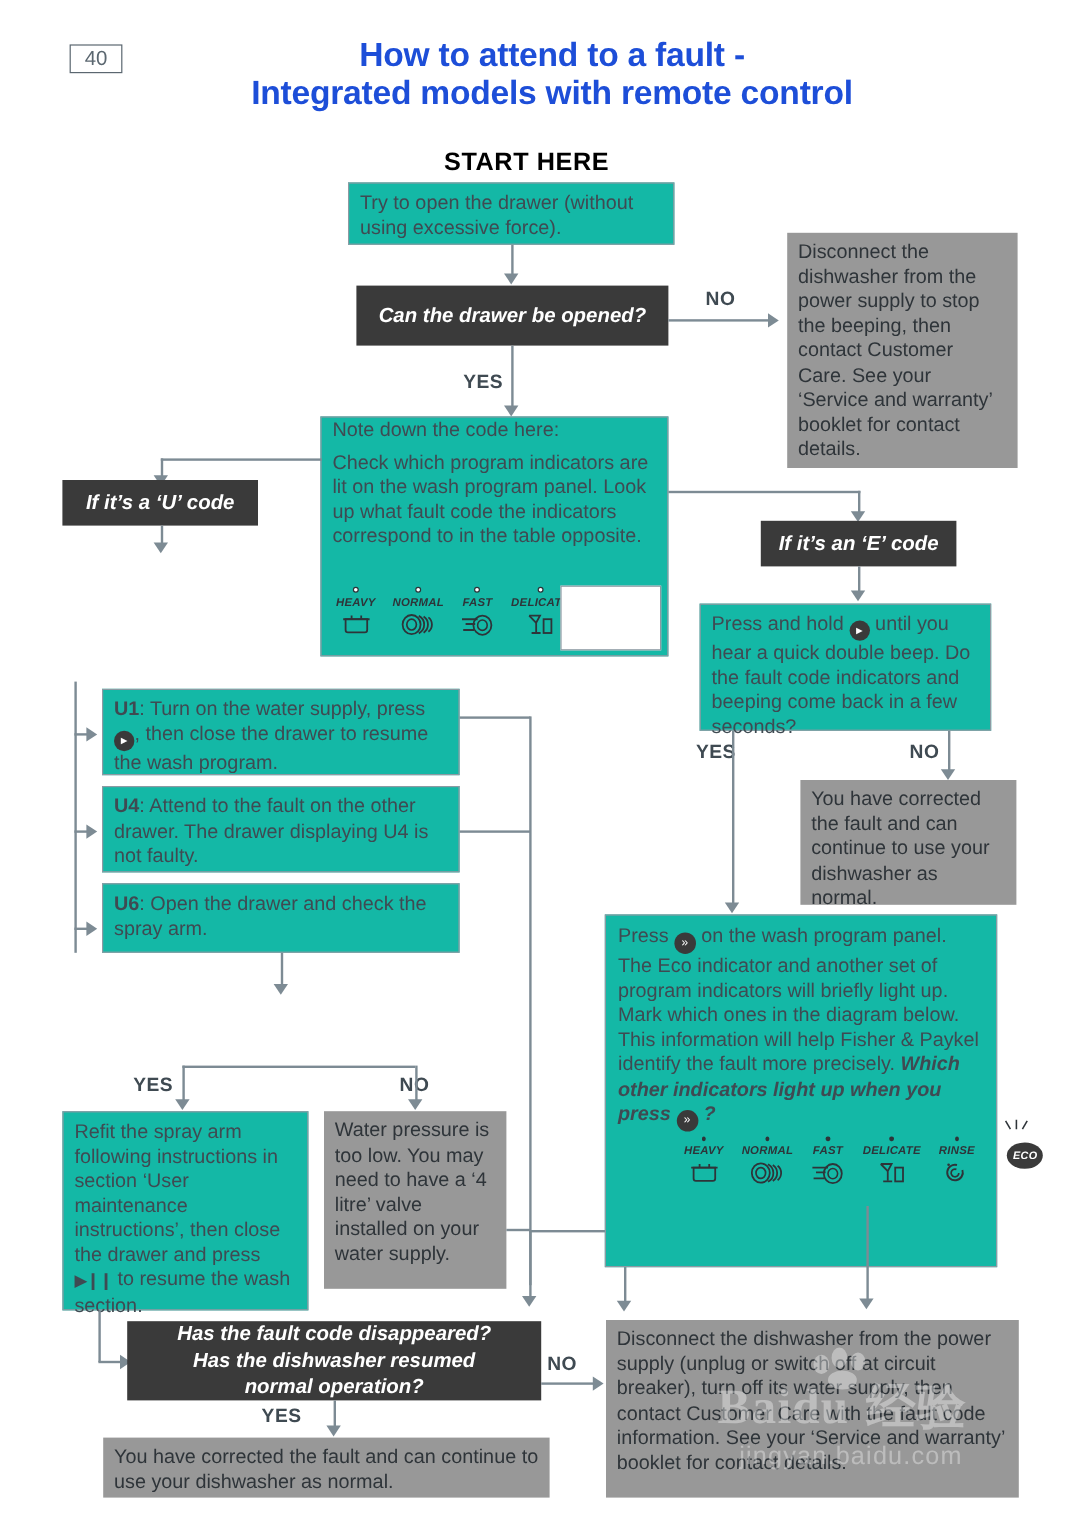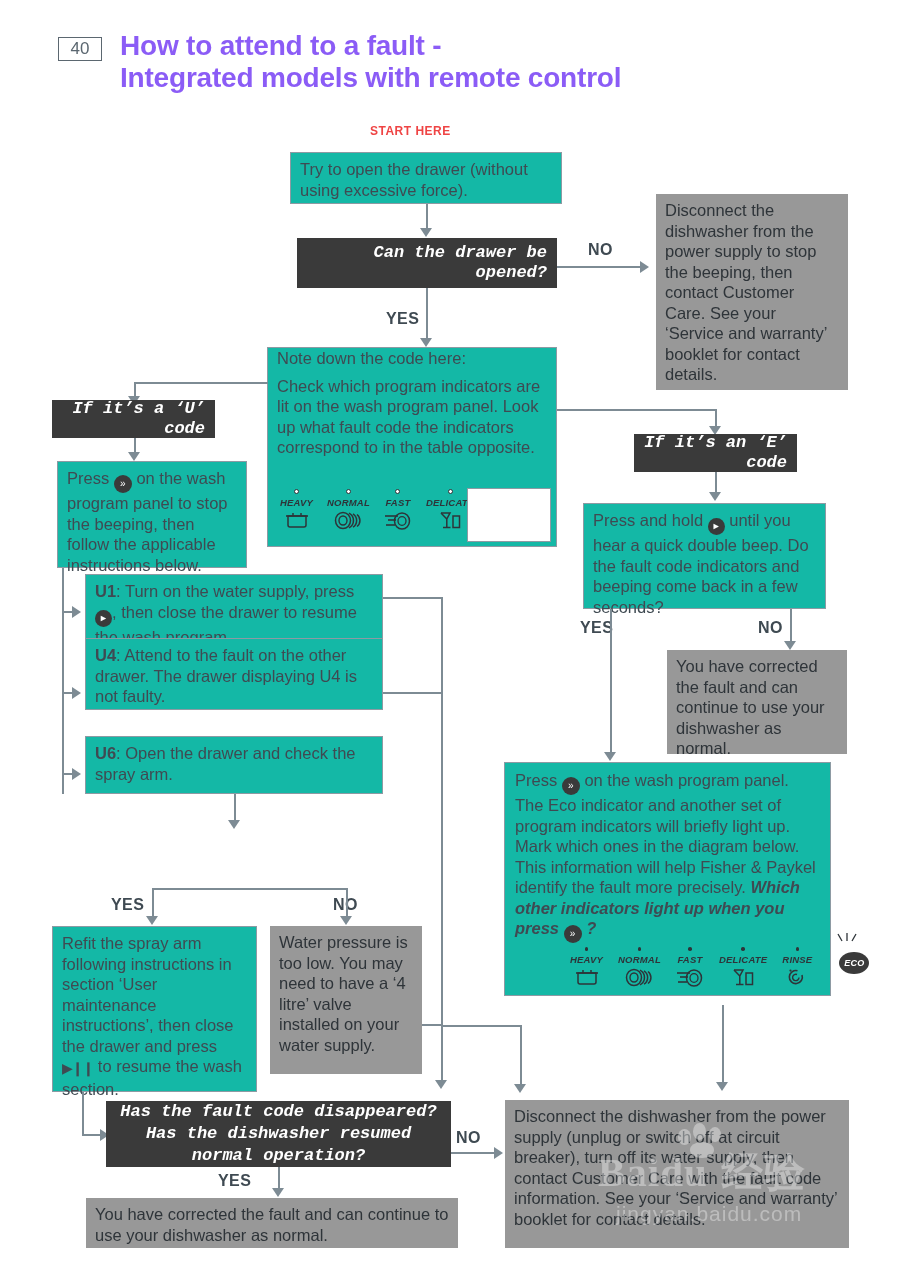--- a/index.html
+++ b/index.html
@@ -11,35 +11,36 @@
   .page{position:absolute;inset:0;width:902px;height:1280px;}
 
   
   .pagenum{
     position:absolute;left:58px;top:37px;width:44px;height:24px;
     border:1.5px solid #5b6770;box-sizing:border-box;
     display:flex;align-items:center;justify-content:center;
     font-size:17px;color:#5b6770;font-weight:400;
   }
   .title{
-    position:absolute;left:120px;top:30px;width:720px;
-    font-size:28px;line-height:32px;font-weight:bold;color:#8b5cf6;
+    position:absolute;left:100px;top:30px;width:720px;
+    font-size:28px;line-height:32px;font-weight:bold;color:#1d4ed8;
     letter-spacing:-0.2px;
+    text-align:center;
   }
 
   
   .node{position:absolute;box-sizing:border-box;}
   .n-white{background:#14b8a6;border:1.4px solid #8d9aa3;color:#3f4a52;}
   .n-gray{background:#989898;border:none;color:#2e3439;}
   .n-dark{background:#3a3a3a;border:none;color:#ffffff;font-style:italic;font-weight:bold;}
   .n-txt{font-size:16.5px;line-height:20.5px;padding:6px 9px;}
   .n-dark.n-txt{padding:9px 10px;font-size:17px;}
-  .ctr{display:flex;align-items:center;justify-content:center;text-align:right;font-family:Liberation Mono, monospace;}
+  .ctr{display:flex;align-items:center;justify-content:center;text-align:center;}
   .lbl{position:absolute;font-size:16px;font-weight:bold;color:#3f4a52;letter-spacing:0.4px;}
-  .starthere{position:absolute;font-size:12px;font-weight:bold;color:#ef4444;letter-spacing:0.5px;}
+  .starthere{position:absolute;font-size:21px;font-weight:bold;color:#000000;letter-spacing:0.5px;}
 
   b.code{font-weight:bold;}
   i.em{font-style:italic;font-weight:bold;}
 
   
   .ln{position:absolute;background:#7d8b94;}
   .lnv{width:1.6px;}
   .lnh{height:1.6px;}
   .arrow{position:absolute;width:0;height:0;}
   .ar-down{border-left:6px solid transparent;border-right:6px solid transparent;border-top:9px solid #7d8b94;}
@@ -184,38 +185,35 @@
 
   <div class="ln lnh" style="left:557px;top:409px;width:160px;"></div>
   <div class="ln lnv" style="left:715px;top:409px;height:22px;"></div>
   <div class="arrow ar-down" style="left:709px;top:426px;"></div>
 
   <div class="node n-dark n-txt ctr" style="left:52px;top:400px;width:163px;height:38px;">If it’s a ‘U’ code</div>
 
   <div class="ln lnv" style="left:134px;top:438px;height:18px;"></div>
   <div class="arrow ar-down" style="left:128px;top:452px;"></div>
 
-  <div class="node n-white" style="left:57px;top:461px;width:190px;height:107px;">
-    <div class="n-txt"><span>Press</span> <span class="btnico">»</span> <span>on the wash program panel to stop the beeping, then follow the applicable instructions below.</span></div>
-  </div>
 
   <div class="ln lnv" style="left:62px;top:568px;height:226px;"></div>
 
   <div class="ln lnh" style="left:62px;top:611px;width:14px;"></div>
   <div class="arrow ar-right" style="left:72px;top:606px;"></div>
   <div class="ln lnh" style="left:62px;top:692px;width:14px;"></div>
   <div class="arrow ar-right" style="left:72px;top:687px;"></div>
   <div class="ln lnh" style="left:62px;top:773px;width:14px;"></div>
   <div class="arrow ar-right" style="left:72px;top:768px;"></div>
 
   <div class="node n-white" style="left:85px;top:574px;width:298px;height:72px;">
     <div class="n-txt"><b class="code">U1</b><span>: Turn on the water supply, press</span> <span class="btnico sm">►</span><span>, then close the drawer to resume the wash program.</span></div>
   </div>
 
-  <div class="node n-white" style="left:85px;top:638px;width:298px;height:72px;">
+  <div class="node n-white" style="left:85px;top:655px;width:298px;height:72px;">
     <div class="n-txt"><b class="code">U4</b><span>: Attend to the fault on the other drawer. The drawer displaying U4 is not faulty.</span></div>
   </div>
 
   <div class="node n-white" style="left:85px;top:736px;width:298px;height:58px;">
     <div class="n-txt"><b class="code">U6</b><span>: Open the drawer and check the spray arm.</span></div>
   </div>
 
   <div class="ln lnh" style="left:383px;top:597px;width:59px;"></div>
   <div class="ln lnh" style="left:383px;top:692px;width:59px;"></div>
   <div class="ln lnv" style="left:441px;top:597px;height:474px;"></div>
@@ -262,21 +260,21 @@
   <div class="lbl" style="left:580px;top:619px;">YES</div>
   <div class="ln lnv" style="left:610px;top:609px;height:147px;"></div>
   <div class="arrow ar-down" style="left:604px;top:752px;"></div>
 
   <div class="lbl" style="left:758px;top:619px;">NO</div>
   <div class="ln lnv" style="left:790px;top:609px;height:36px;"></div>
   <div class="arrow ar-down" style="left:784px;top:641px;"></div>
 
   <div class="node n-gray n-txt" style="left:667px;top:650px;width:180px;height:104px;">You have corrected the fault and can continue to use your dishwasher as normal.</div>
 
-  <div class="node n-white" style="left:504px;top:762px;width:327px;height:234px;">
+  <div class="node n-white" style="left:504px;top:762px;width:327px;height:294px;">
     <div class="n-txt" style="padding:7px 10px 0 10px;"><span>Press</span> <span class="btnico">»</span> <span>on the wash program panel. The Eco indicator and another set of program indicators will briefly light up. Mark which ones in the diagram below. This information will help Fisher &amp; Paykel identify the fault more precisely.</span> <i class="em">Which other indicators light up when you press</i> <span class="btnico">»</span> <i class="em">?</i></div>
   </div>
 
   <div class="strip" style="left:570px;top:947px;gap:15px;">
     <div class="stripitem">
       <span class="dot"></span>
       <span class="sname">HEAVY</span>
       <span class="sicon">
         <svg width="26" height="19" viewBox="0 0 26 19">
             <path d="M4 5h18v9a2 2 0 0 1-2 2H6a2 2 0 0 1-2-2z" fill="none" stroke="#2e3439" stroke-width="1.5"></path>

